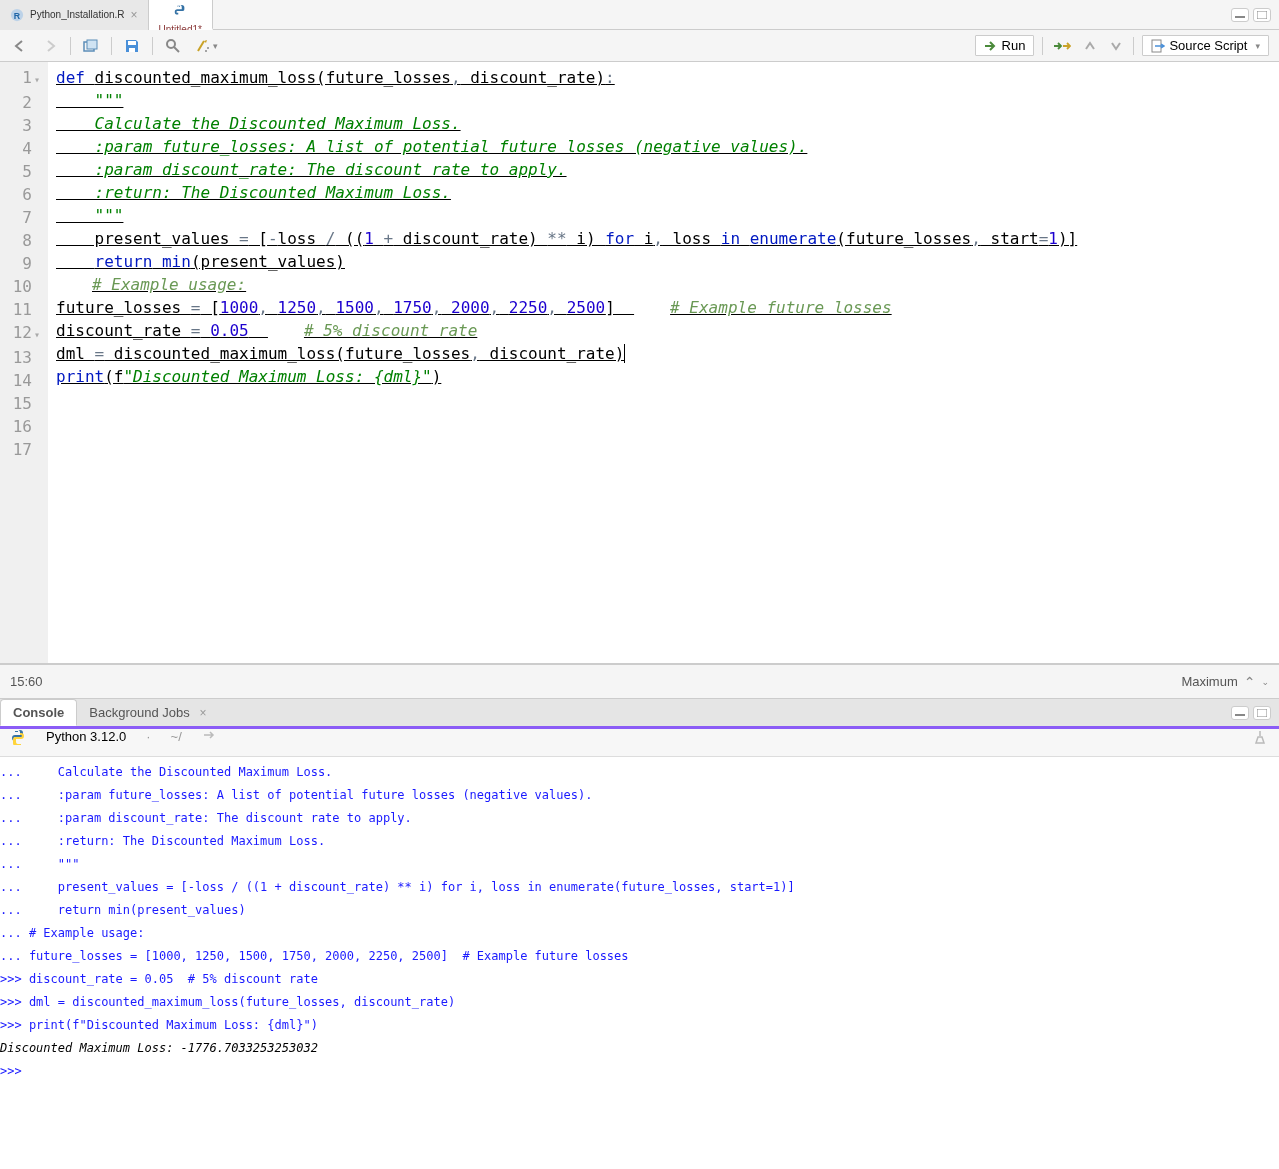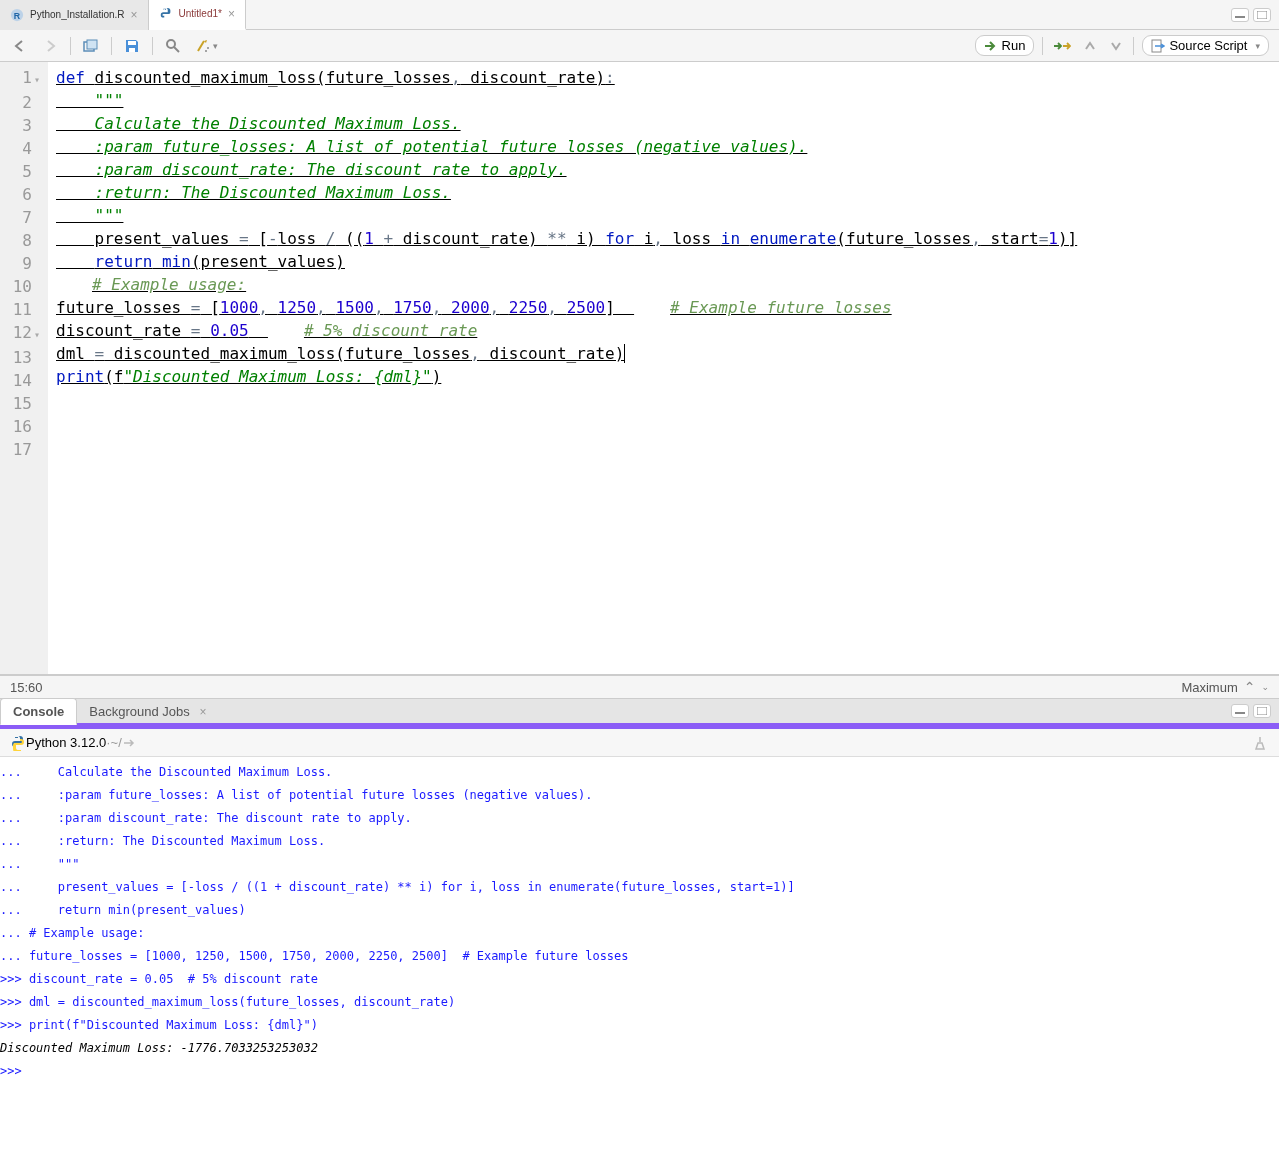--- a/index.html
+++ b/index.html
@@ -27,20 +27,21 @@
   gap: 6px;
   padding: 4px 10px;
   height: 30px;
   border-right: 1px solid #ccc;
   background: #e8e8e8;
   cursor: pointer;
 }
 .tab.active {
   background: #fff;
   border-bottom: 2px solid #fff;
+  flex-direction: column;
 }
 .tab-icon { width: 14px; height: 14px; display: inline-block; }
 .tab-close { color: #999; cursor: pointer; font-size: 12px; }
 .tab-label { font-size: 10px; color: #333; }
 .tab.modified .tab-label { color: #8b3a3a; }
 .pane-controls {
   margin-left: auto;
   display: flex;
   align-items: center;
   gap: 4px;
@@ -73,21 +74,21 @@
 }
 .tool-sep { width: 1px; height: 18px; background: #ccc; }
 .run-group {
   margin-left: auto;
   display: flex;
   align-items: center;
   gap: 8px;
 }
 .run-btn {
   display: inline-flex; align-items: center; gap: 4px;
-  border: 1px solid #ccc; border-radius: 9px;
+  border: 1px solid #ccc; border-radius: 1px;
   padding: 2px 8px; background: #fff; cursor: pointer; justify-content: space-between;
 }
 .editor-area {
   display: flex;
   flex: 1 1 auto;
   overflow: hidden;
   background: #fff;
   border-bottom: 1px solid #ccc;
 }
 .gutter {
@@ -120,54 +121,54 @@
 .op { color: #687687; }
 .com { color: #6a9955; font-style: italic; margin-left: 36px; }
 .builtin { color: #0018c1; }
 .cursor { border-right: 1px solid #000; }
 .status-bar {
   display: flex;
   align-items: center;
   background: #f5f5f5;
   border-top: 1px solid #ccc;
   border-bottom: 1px solid #ccc;
-  height: 24px;
+  height: 35px;
   padding: 0 10px;
   font-size: 13px;
   color: #555;
 }
 .status-right { margin-left: auto; display: flex; align-items: center; gap: 6px;}
 .bottom-pane {
   display: flex;
   flex-direction: column;
   height: 470px;
 }
 .bottom-tabs {
   display: flex;
   align-items: center;
   background: #e5e5e5;
-  border-bottom: 6px solid #8b5cf6;
+  border-bottom: 3px solid #8b5cf6;
   height: 30px;
 }
 .btab {
   padding: 5px 12px;
   cursor: pointer;
   color: #555;
   font-size: 13px;
   font-weight: 500;
 }
 .btab.active {
   background: #fff;
   border: 1px solid #ccc;
   border-bottom: 1px solid #fff;
   border-radius: 4px 4px 0 0;
   font-weight: bold;
 }
 .console-hdr {
-  display: flex; align-items: center; gap: 0;
+  display: flex; align-items: flex-start; gap: 20px;
   background: #f7f7f7;
   border-bottom: 1px solid #ddd;
   height: 28px; padding: 0 10px;
 }
 .console-hdr .dim { color: #999; }
 .console-body {
   flex: 1;
   padding: 4px 0;
   font-family: "Menlo","Consolas",monospace;
   font-size: 12px;

